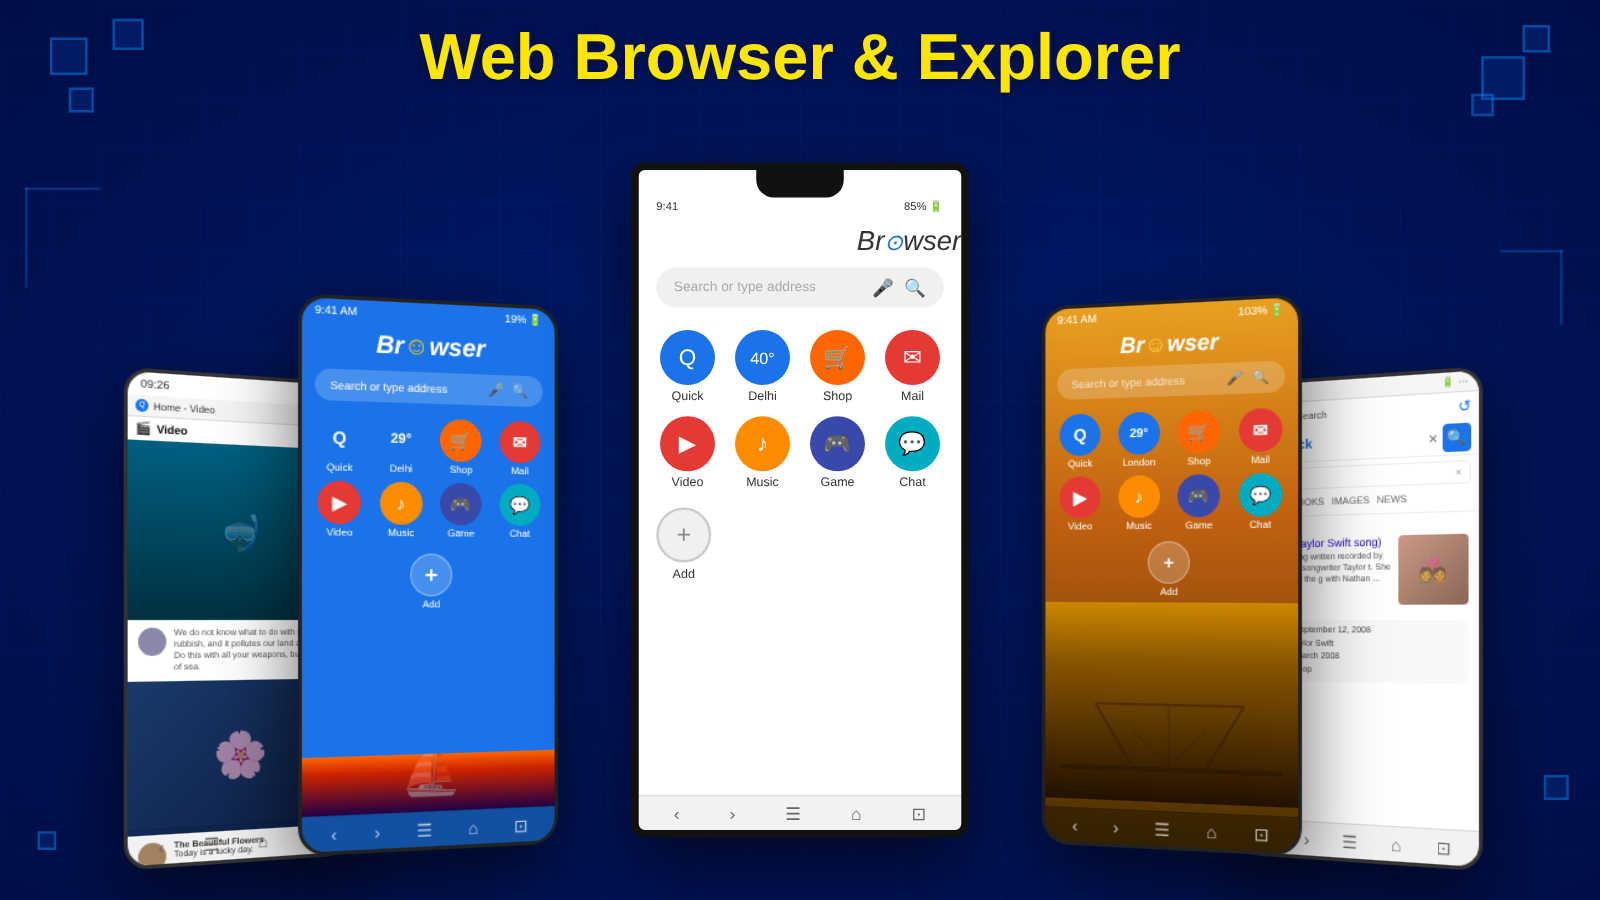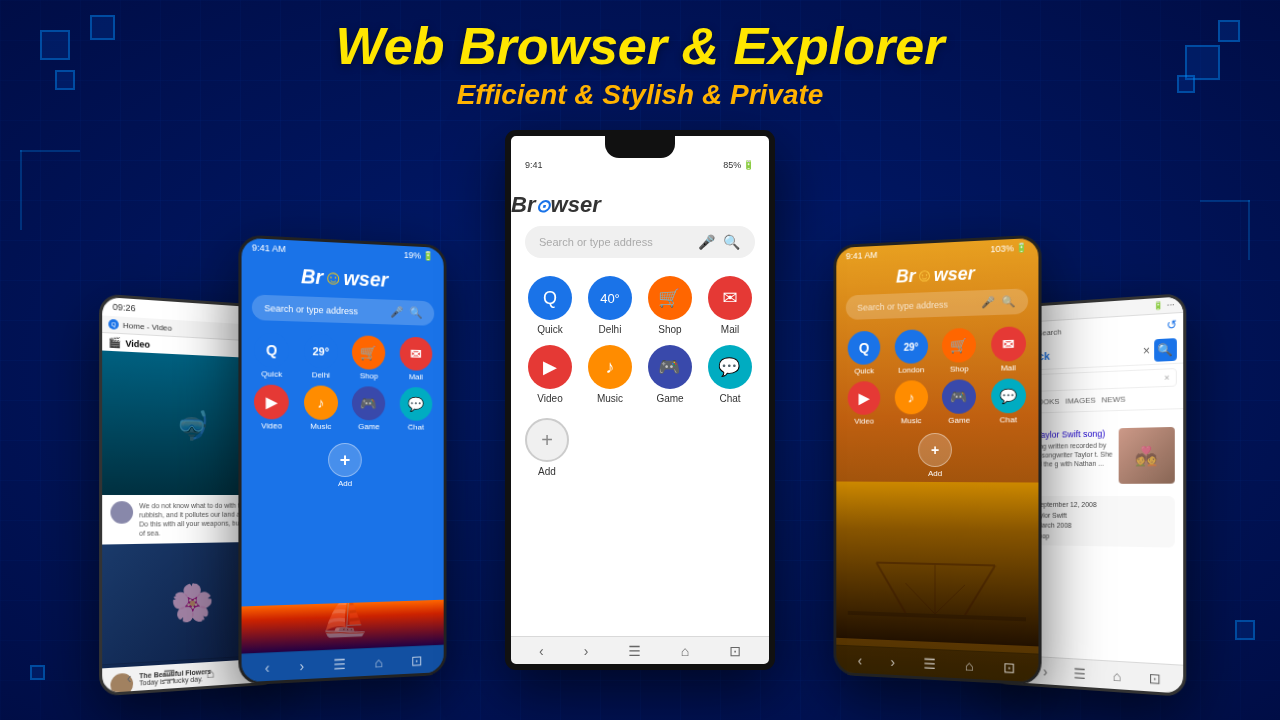--- a/index.html
+++ b/index.html
@@ -44,21 +44,20 @@
       background: rgba(0,80,200,0.2);
     }
 
     
     .header {
       position: absolute;
       top: 18px;
       width: 100%;
       text-align: center;
       z-index: 10;
-      font-style: italic;
     }
 
     .header-title {
       font-size: 52px;
       font-weight: 900;
       color: #FFE600;
       line-height: 1.1;
       text-shadow: 0 2px 8px rgba(0,0,0,0.4);
     }
 
@@ -448,21 +447,20 @@
   <div class="sq" style="width:20px;height:20px;bottom:80px;right:25px;"></div>
 </div>
 
 <div class="circuit-line" style="width:2px;height:80px;top:150px;left:20px;"></div>
 <div class="circuit-line" style="width:60px;height:2px;top:150px;left:20px;"></div>
 <div class="circuit-line" style="width:2px;height:60px;top:200px;right:30px;"></div>
 <div class="circuit-line" style="width:50px;height:2px;top:200px;right:30px;"></div>
 
 <div class="header">
   <div class="header-title">Web Browser &amp; Explorer</div>
-  <div class="header-subtitle">Efficient &amp; Stylish &amp; Private</div>
 </div>
 
 <div class="phones-container">
 
   <div class="phone phone-far-left">
     <div class="phone-status-bar dark">
       <span>09:26</span>
       <span>▲</span>
     </div>
 
@@ -578,21 +576,21 @@
 
   <div class="phone phone-center">
 
     <div class="notch"></div>
 
     <div style="display:flex;justify-content:space-between;padding:2px 14px;font-size:9px;color:#333;">
       <span>9:41</span>
       <span>85% 🔋</span>
     </div>
 
-    <div style="text-align:left;color:#333;font-size:22px;font-weight:bold;font-style:italic;margin:20px 0 6px;">
+    <div style="text-align:right;color:#333;font-size:22px;font-weight:normal;font-style:italic;margin:8px 0 6px;">
       Br<span style="color:#1a73e8;font-size:18px;">⊙</span>wser
     </div>
 
     <div class="center-search-bar">
       <span style="flex:1;font-size:11px;color:#aaa;">Search or type address</span>
       <span style="font-size:14px;color:#888;">🎤</span>
       <span style="font-size:14px;color:#1a73e8;">🔍</span>
     </div>
 
     <div class="center-icon-grid">

